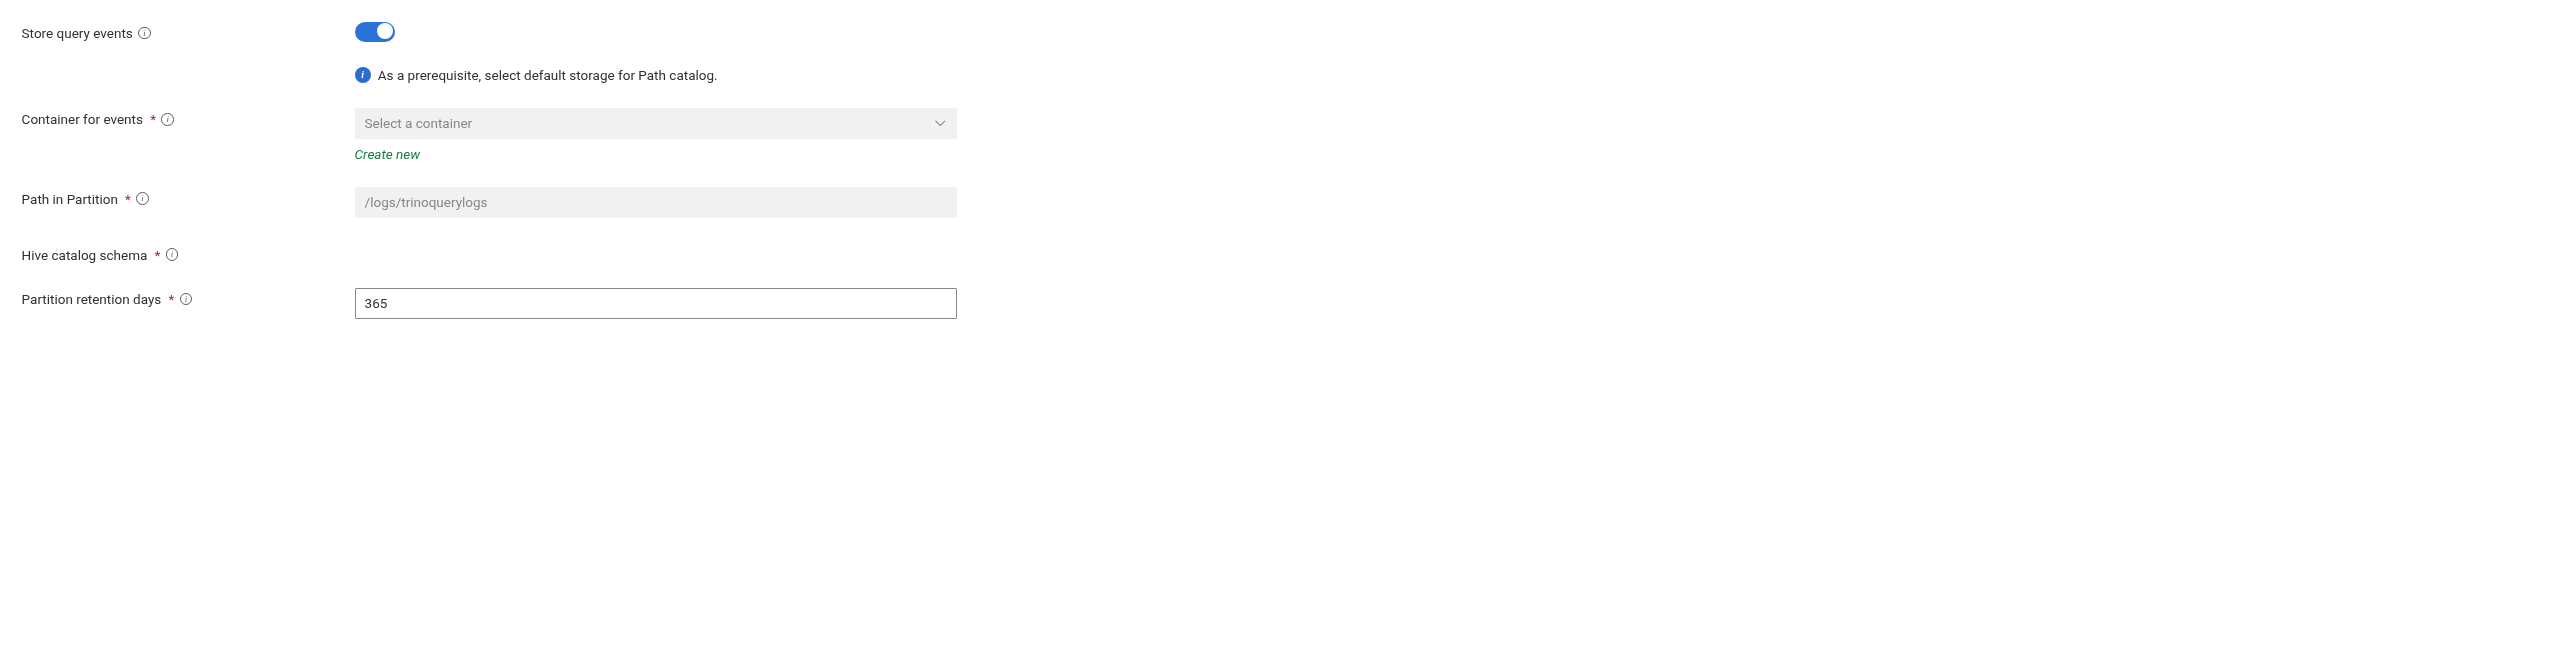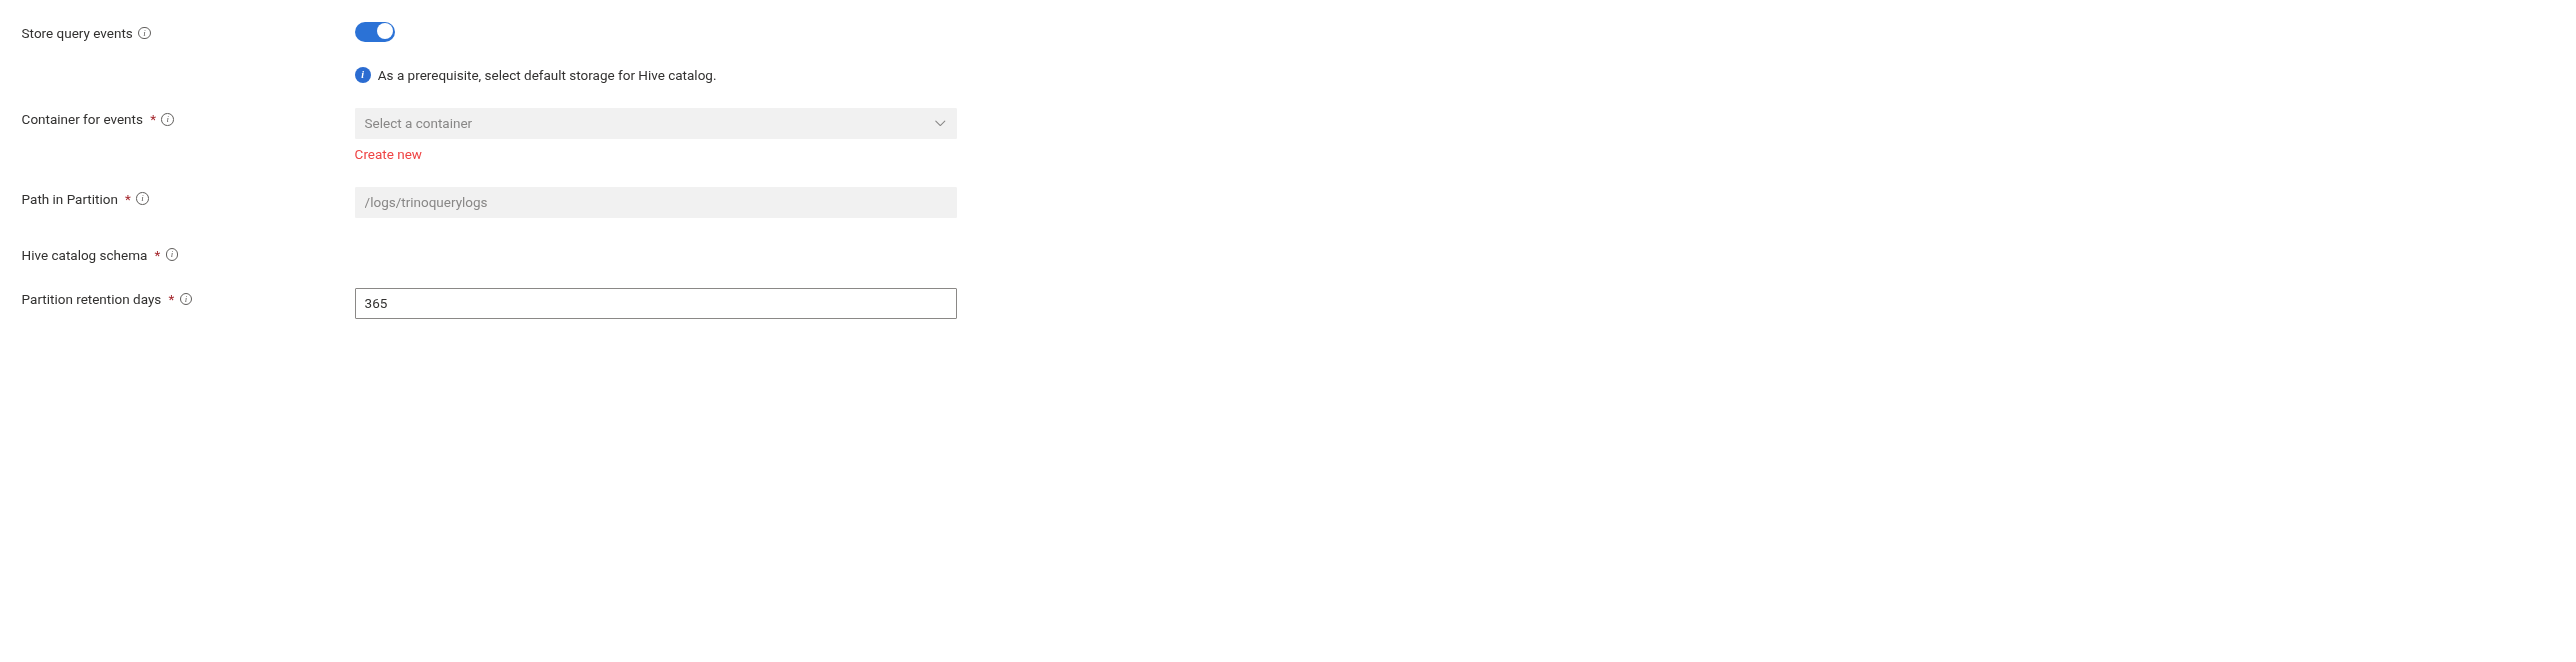--- a/index.html
+++ b/index.html
@@ -126,43 +126,44 @@
   }
   .select-input .placeholder { color: #888786; }
   .chevron {
     width: 12.6px;
     height: 12.6px;
     display: inline-block;
   }
   .chevron svg { display: block; }
 
   .link {
-    color: #ef4444;
+    color: #15803d;
     font-size: 13.5px;
     cursor: pointer;
     width: fit-content;
+    font-style: italic;
   }
 </style>
 </head>
 <body>
 
 <div class="form">
 
   <div class="row">
     <div class="label-col">
       <span class="label-text">Store query events</span>
       <span class="info-icon">i</span>
     </div>
     <div class="control-col">
       <div class="toggle">
         <div class="knob"></div>
       </div>
       <div class="info-msg">
         <span class="info-dot">i</span>
-        <span>As a prerequisite, select default storage for Hive catalog.</span>
+        <span>As a prerequisite, select default storage for Path catalog.</span>
       </div>
     </div>
   </div>
 
   <div class="row">
     <div class="label-col">
       <span class="label-text">Container for events</span>
       <span class="required">*</span>
       <span class="info-icon">i</span>
     </div>

